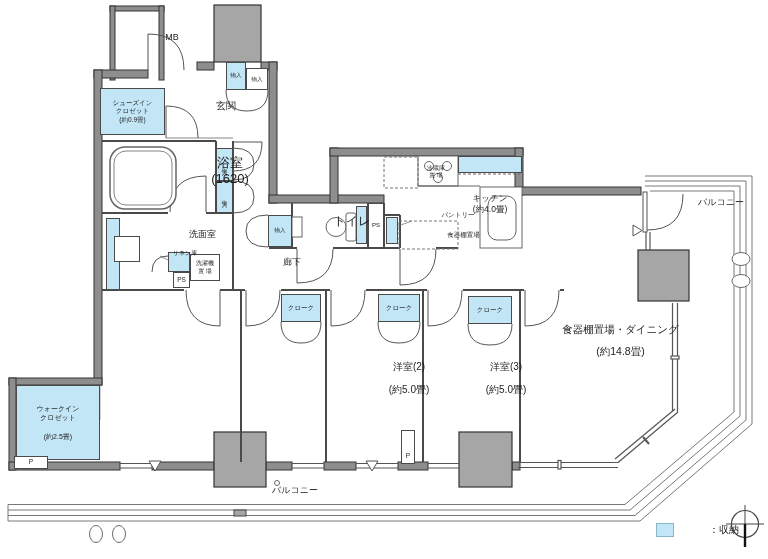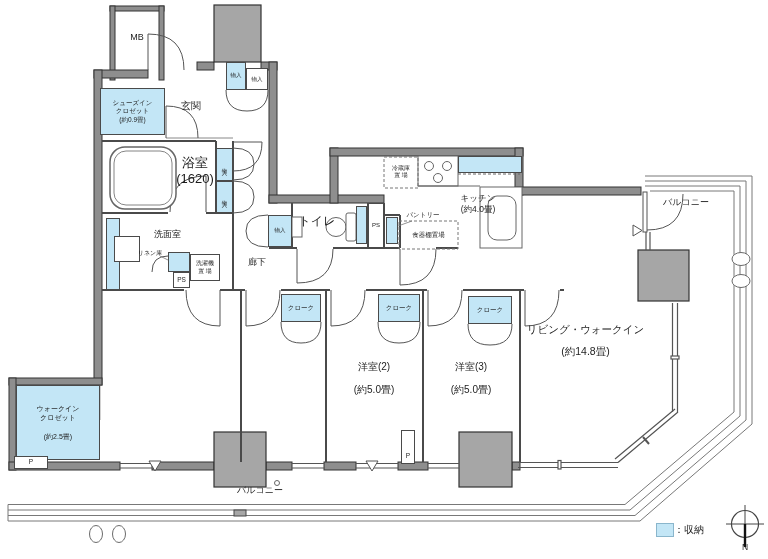--- a/index.html
+++ b/index.html
@@ -1,20 +1,20 @@
 <!DOCTYPE html>
 <html><head>
 <meta charset="utf-8">
 <style>
   html,body{margin:0;padding:0;background:#fff;}
   #plan{position:relative;width:768px;height:559px;background:#ffffff;
         font-family:"Liberation Sans","DejaVu Sans",sans-serif;overflow:hidden;}
   #plan svg{position:absolute;left:0;top:0;}
   .lbl{position:absolute;display:flex;align-items:center;justify-content:center;
-       text-align:center;white-space:pre-line;color:#1c1c1c;line-height:1.25;}
+       text-align:center;white-space:pre-line;color:#1c1c1c;line-height:1.25;padding-left:35px;}
   .storage{position:absolute;background:#c3e6f6;border:1px solid #4a4a4a;box-sizing:border-box;
        display:flex;align-items:center;justify-content:center;text-align:center;
        white-space:pre-line;color:#1c1c1c;line-height:1.3;}
   .wbox{position:absolute;background:#ffffff;border:1px solid #4a4a4a;box-sizing:border-box;
        display:flex;align-items:center;justify-content:center;text-align:center;
        white-space:pre-line;color:#1c1c1c;line-height:1.25;}
   .vert{writing-mode:vertical-rl;letter-spacing:1px;}
   .room{line-height:2.35;font-size:10px;}
 </style>
 </head>
@@ -217,24 +217,24 @@
 <div class="lbl" style="left:164px;top:158px;width:62px;height:26px;font-size:13px;">浴室
 (1620)</div>
 <div class="lbl" style="left:130px;top:228px;width:75px;height:14px;font-size:9px;">洗面室</div>
 <div class="lbl" style="left:132px;top:249px;width:36px;height:10px;font-size:6px;">リネン庫</div>
 <div class="lbl" style="left:233px;top:256px;width:48px;height:14px;font-size:9px;">廊下</div>
 <div class="lbl" style="left:294px;top:215px;width:46px;height:13px;font-size:12px;">トイレ</div>
 <div class="lbl" style="left:398px;top:209px;width:50px;height:12px;font-size:6.5px;">パントリー</div>
 <div class="lbl" style="left:400px;top:229px;width:57px;height:12px;font-size:6.5px;">食器棚置場</div>
 <div class="lbl" style="left:384px;top:160px;width:34px;height:24px;font-size:6px;">冷蔵庫
 置 場</div>
-<div class="lbl" style="left:433px;top:190px;width:90px;height:28px;font-size:8.5px;">キッチン
+<div class="lbl" style="left:410px;top:190px;width:90px;height:28px;font-size:8.5px;">キッチン
 (約4.0畳)</div>
 <div class="lbl" style="left:648px;top:196px;width:76px;height:14px;font-size:9px;">バルコニー</div>
-<div class="lbl" style="left:508px;top:316px;width:155px;height:48px;font-size:10.5px;line-height:2.1;">リビング・ウォークイン
+<div class="lbl" style="left:508px;top:316px;width:155px;height:48px;font-size:10.5px;line-height:2.1;">食器棚置場・ダイニング
 (約14.8畳)</div>
 <div class="lbl room" style="left:330px;top:353px;width:88px;height:50px;">洋室(2)
 (約5.0畳)</div>
 <div class="lbl room" style="left:426px;top:353px;width:90px;height:50px;">洋室(3)
 (約5.0畳)</div>
 <div class="lbl" style="left:215px;top:484px;width:90px;height:14px;font-size:9px;">バルコニー</div>
 <div class="lbl" style="left:674px;top:522px;width:56px;height:16px;font-size:10px;justify-content:flex-start;font-family:Liberation Serif, serif;">：収納</div>
 <div class="lbl" style="left:738px;top:541px;width:14px;height:12px;font-size:8.5px;">N</div>
 
 </div>

